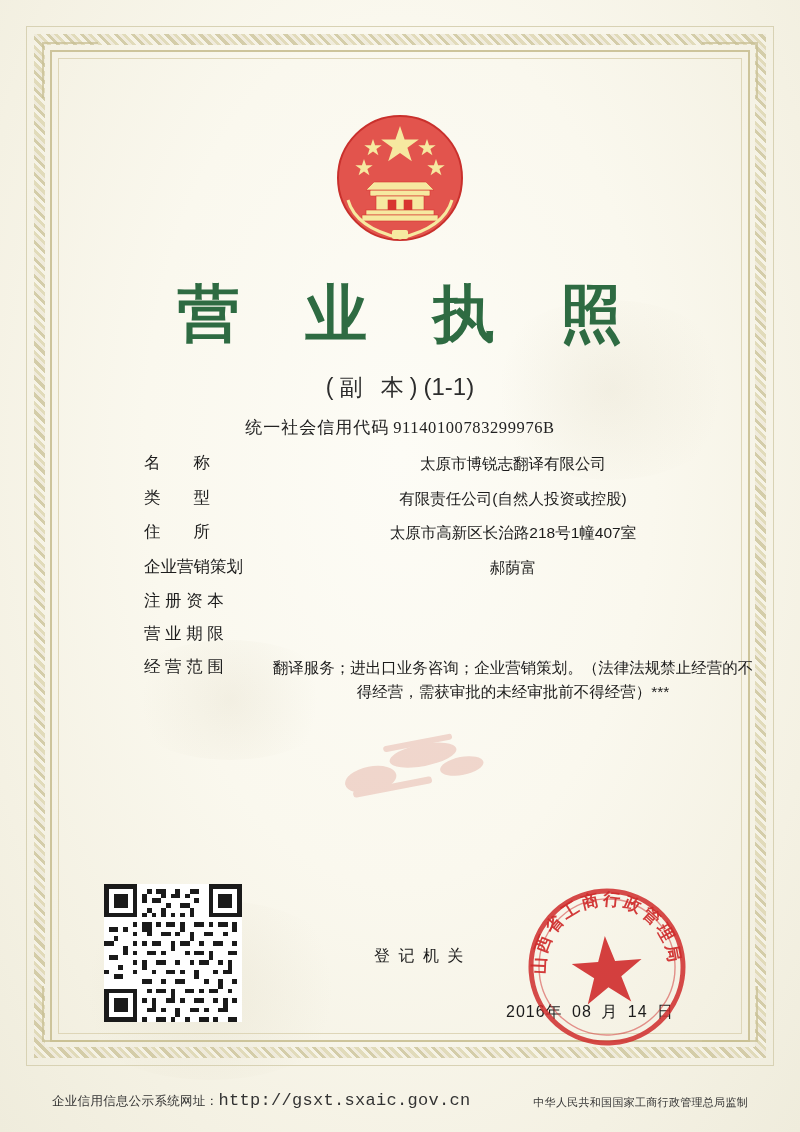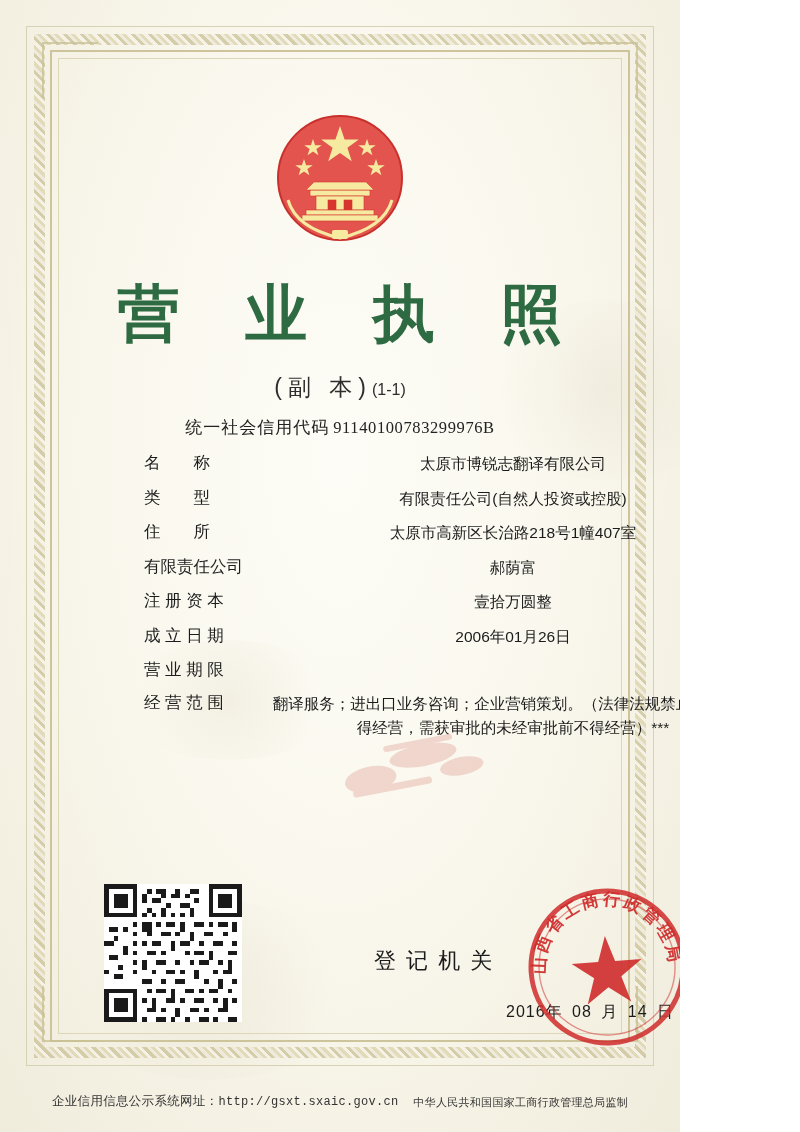--- a/index.html
+++ b/index.html
@@ -6,21 +6,21 @@
     margin: 0;
     padding: 0;
     background: #ffffff;
   }
   body {
     font-family: "Liberation Sans", "DejaVu Sans", sans-serif;
   }
 
   #page {
     position: relative;
-    width: 680px;
+    width: 800px;
     height: 1132px;
     overflow: hidden;
     background:
       radial-gradient(ellipse at 50% 40%, #fdfcf6 0%, #faf8ee 45%, #f4f1e3 78%, #efecdc 100%);
   }
 
   
   .frame-outer {
     position: absolute;
     left: 26px; top: 26px; right: 26px; bottom: 66px;
@@ -85,21 +85,21 @@
   .sub-title {
     position: absolute;
     top: 372px;
     left: 0; right: 0;
     text-align: center;
     font-size: 23px;
     color: #2d2d2d;
     letter-spacing: 2px;
   }
   .sub-title .paren { letter-spacing: 6px; }
-  .sub-title .seq { font-size: 16px; letter-spacing: 0; }
+  .sub-title .seq { font-size: 24px; letter-spacing: 0; }
 
   .credit-row {
     position: absolute;
     top: 416px;
     left: 0; right: 0;
     text-align: center;
     font-size: 17px;
     color: #222;
   }
   .credit-row .label { letter-spacing: 1px; }
@@ -163,21 +163,21 @@
     top: 884px;
     width: 138px;
     height: 138px;
   }
 
   
   .registry {
     position: absolute;
     left: 374px;
     top: 946px;
-    font-size: 22px;
+    font-size: 16px;
     letter-spacing: 2px;
     color: #1b1b1b;
   }
   .reg-date {
     position: absolute;
     left: 504px;
     top: 1002px;
     font-size: 16px;
     color: #1b1b1b;
     letter-spacing: 1px;
@@ -198,21 +198,21 @@
   .footer-left {
     position: absolute;
     left: 52px;
     bottom: 22px;
     font-size: 12.5px;
     color: #333;
     letter-spacing: .3px;
   }
   .footer-left .url {
     font-family: "Liberation Mono", "DejaVu Sans Mono", monospace;
-    font-size: 12px;
+    font-size: 17px;
     margin-top: 44px;
   }
   .footer-right {
     position: absolute;
     right: 52px;
     bottom: 22px;
     font-size: 11px;
     color: #333;
     letter-spacing: .3px;
   }
@@ -297,33 +297,28 @@
       <div class="field-label">类　　型</div>
       <div class="field-value">有限责任公司(自然人投资或控股)</div>
     </div>
 
     <div class="field-row">
       <div class="field-label">住　　所</div>
       <div class="field-value">太原市高新区长治路218号1幢407室</div>
     </div>
 
     <div class="field-row">
-      <div class="field-label">有限责任公司</div>
+      <div class="field-label">企业营销策划</div>
       <div class="field-value">郝荫富</div>
     </div>
 
     <div class="field-row">
       <div class="field-label">注 册 资 本</div>
-      <div class="field-value">壹拾万圆整</div>
-    </div>
-
-    <div class="field-row">
-      <div class="field-label">成 立 日 期</div>
-      <div class="field-value serifnum">2006年01月26日</div>
-    </div>
+    </div>
+
 
     <div class="field-row">
       <div class="field-label">营 业 期 限</div>
     </div>
 
     <div class="field-row">
       <div class="field-label">经 营 范 围</div>
       <div class="field-value">翻译服务；进出口业务咨询；企业营销策划。（法律法规禁止经营的不得经营，需获审批的未经审批前不得经营）***</div>
     </div>
 

